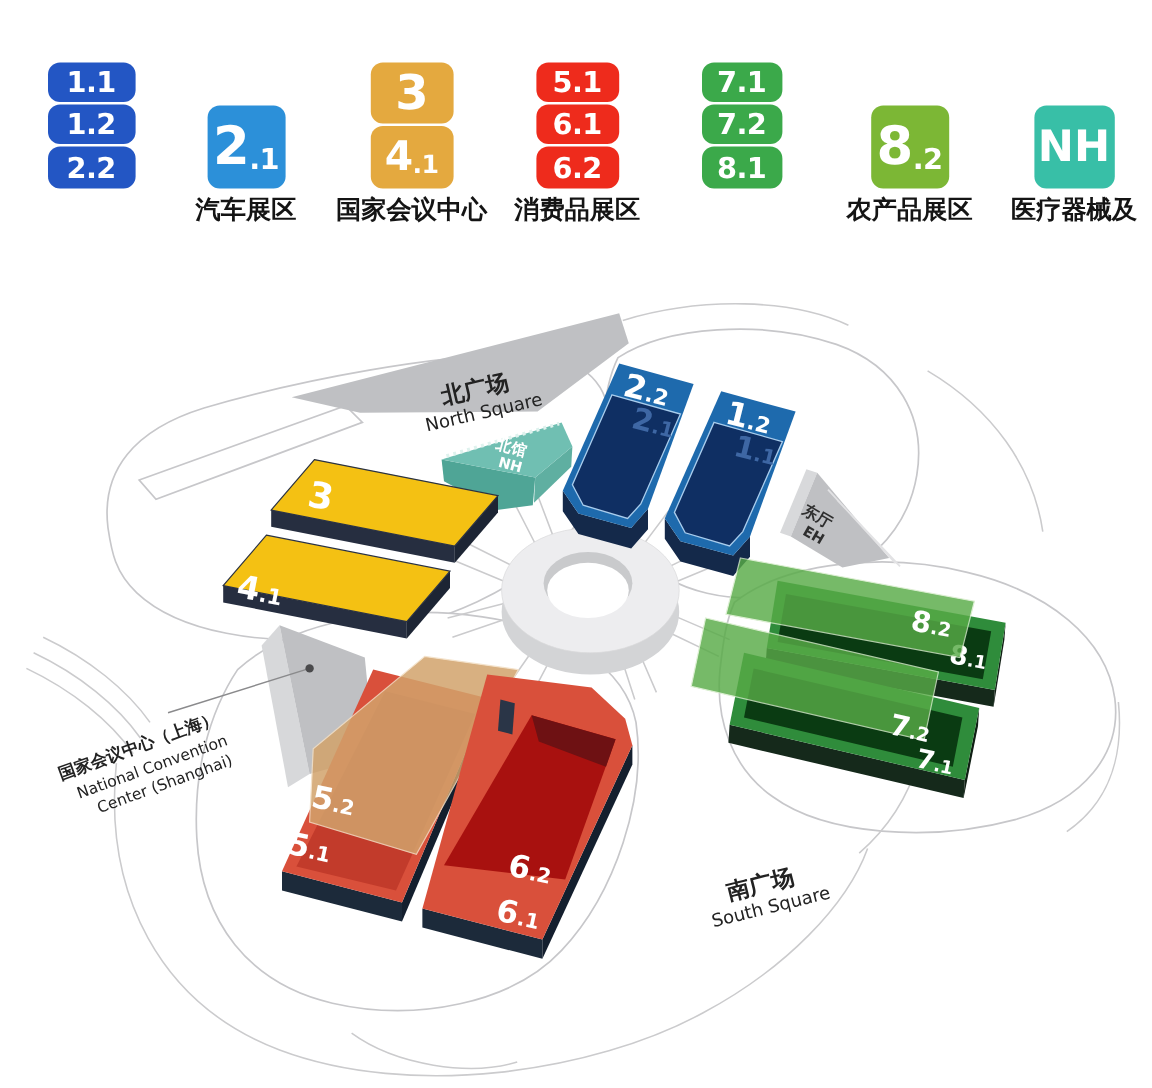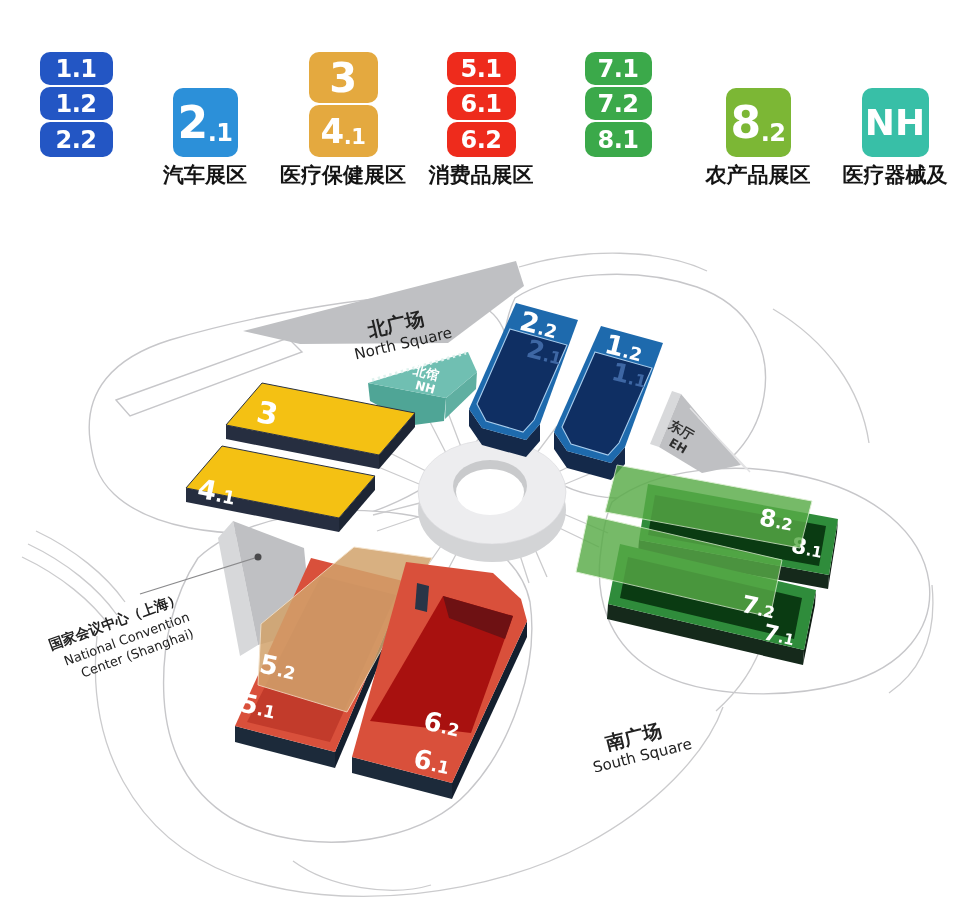--- a/index.html
+++ b/index.html
@@ -235,21 +235,21 @@
       <div class="bx b3" style="background: rgb(228, 169, 63);">
           <span class="nm">3</span>
           <span class="nsub"></span>
         </div>
       <div class="bx b41" style="background: rgb(228, 169, 63);">
           <span class="nm">4</span>
           <span class="nsub">.1</span>
         </div>
     </div>
     <div class="lab">
-      <div>医疗保健展区</div>
+      <div>国家会议中心</div>
     </div>
   </div>
 
   <div class="lg g3" style="left:415px">
     <div class="bxs">
       <div class="bx" style="background: rgb(238, 43, 28);">
           <span class="nm">5.1</span>
           <span class="nsub"></span>
         </div>
       <div class="bx" style="background: rgb(238, 43, 28);">

